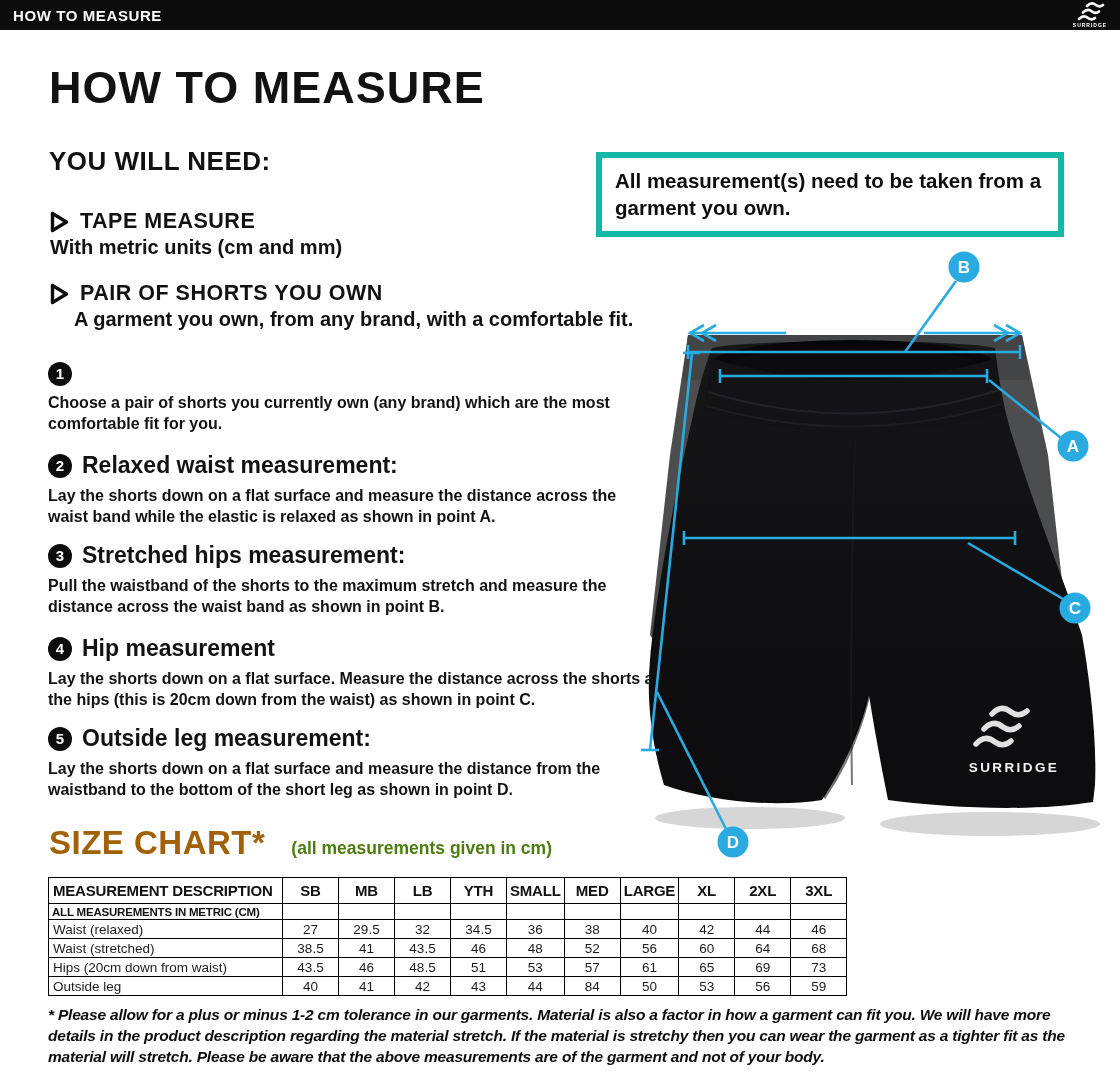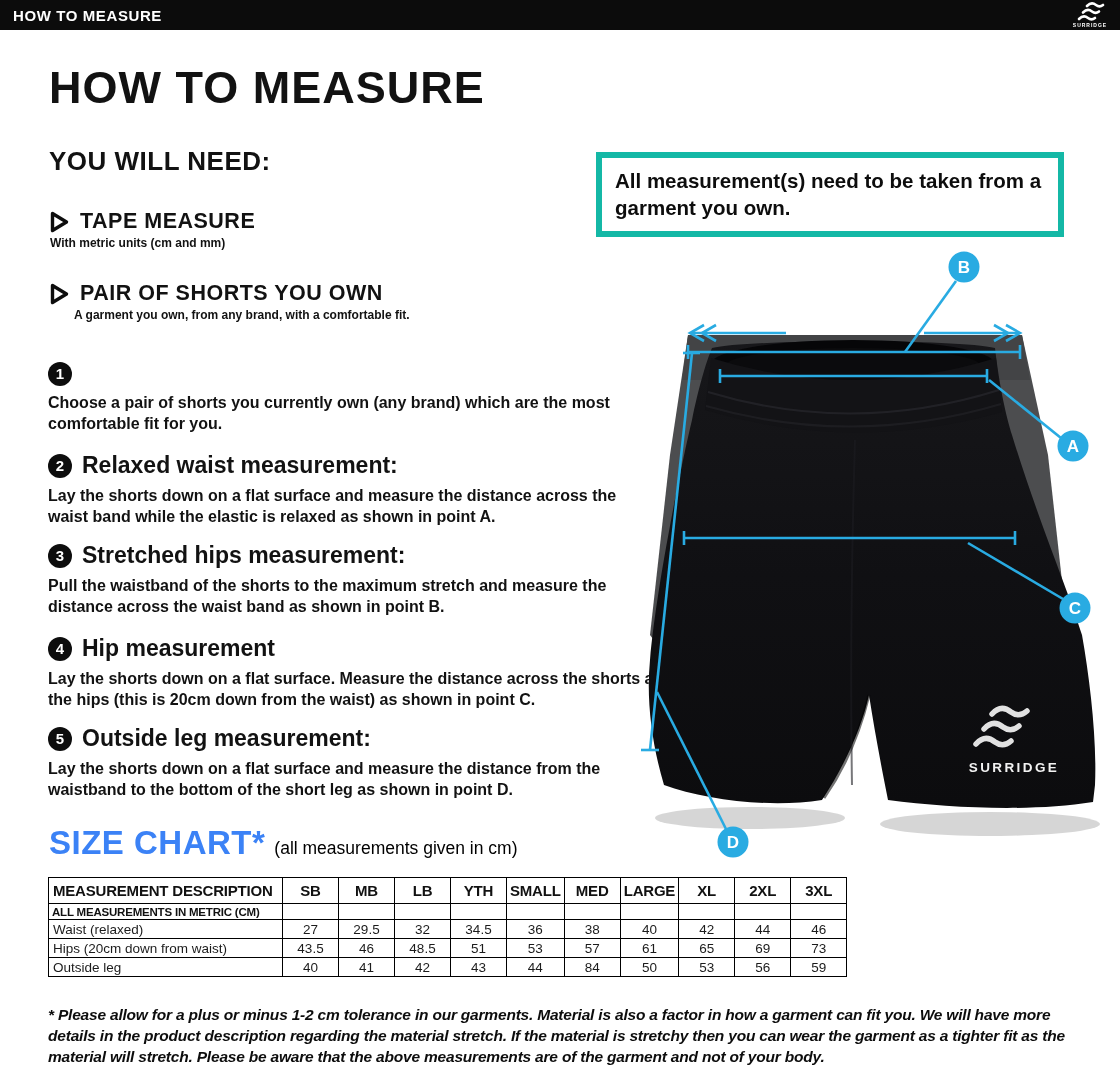--- a/index.html
+++ b/index.html
@@ -15,41 +15,41 @@
   .topbar-logo{right:8px;top:1px;width:46px;height:28px;}
   
   .h1{left:49px;top:62px;font-size:45px;font-weight:800;letter-spacing:1px;color:#121212;}
   .ywn{left:49px;top:146px;font-size:26px;font-weight:800;letter-spacing:.5px;color:#121212;}
   
   .callout{left:596px;top:152px;width:430px;border:6px solid #14b8a6;padding:9px 13px;
     font-size:20.5px;font-weight:700;line-height:1.33;color:#0d0d0d;background:#fff;}
   
   .need-row{display:flex;align-items:center;gap:11px;}
   .need-label{font-size:21.5px;font-weight:800;letter-spacing:.5px;color:#121212;}
-  .need-desc{font-size:12px;font-weight:700;color:#121212;}
+  .need-desc{font-size:20px;font-weight:700;color:#121212;}
   .need1-row{left:50px;top:209px;}
   .need1-desc{left:50px;top:236px;}
   .need2-row{left:50px;top:281px;}
   .need2-desc{left:50px;top:308px;margin-left:24px;}
   .tri{width:19px;height:22px;display:block;}
   
   .step{left:48px;width:612px;}
   .step-head{display:flex;align-items:center;gap:10px;}
   .badge{width:24px;height:24px;border-radius:50%;background:#0d0d0d;color:#fff;
     font-size:15px;font-weight:700;text-align:center;line-height:24px;flex:0 0 24px;}
   .step-title{font-size:23px;font-weight:800;color:#121212;}
   .step-body{margin:6px 0 0 0;font-size:16px;font-weight:700;line-height:1.33;color:#121212;max-width:600px;}
   .s1{top:362px;} .s2{top:452px;} .s3{top:542px;} .s4{top:635px;} .s5{top:725px;}
   .s4 .step-body{max-width:640px;}
   
   .figure{left:600px;top:240px;width:520px;height:640px;}
   
   .sc-head{left:49px;top:824px;white-space:nowrap;}
-  .sc-title{font-size:33px;font-weight:800;letter-spacing:.5px;color:#3b82f6;}
-  .sc-sub{font-size:17.5px;font-weight:400;margin-left:9px;color:#000000;}
+  .sc-title{font-size:33px;font-weight:800;letter-spacing:.5px;color:#a16207;}
+  .sc-sub{font-size:17.5px;font-weight:700;margin-left:26px;color:#4d7c0f;}
   
   table.sizes{left:48px;top:877px;border-collapse:collapse;table-layout:fixed;background:#fff;
     font-family:"Liberation Sans", sans-serif;}
   table.sizes td, table.sizes th{border:1.6px solid #000;padding:0 3px;overflow:hidden;white-space:nowrap;}
   table.sizes th{font-size:15px;font-weight:700;height:25px;text-align:center;letter-spacing:-.2px;}
   table.sizes th.c0{text-align:left;padding-left:4px;margin-left:16px;}
   tr.noterow td{font-size:11.5px;font-weight:700;height:15px;letter-spacing:-.2px;}
   tr.datarow td{font-size:13.5px;height:18px;text-align:center;font-weight:400;color:#1c1c1c;}
   tr.datarow td.c0{text-align:left;padding-left:4px;font-size:13.5px;}
   
@@ -273,20 +273,33 @@
       <td>32</td>
       <td>34.5</td>
       <td>36</td>
       <td>38</td>
       <td>40</td>
       <td>42</td>
       <td>44</td>
       <td>46</td>
     </tr>
     <tr class="datarow">
+      <td class="c0">Waist (stretched)</td>
+      <td>38.5</td>
+      <td>41</td>
+      <td>43.5</td>
+      <td>46</td>
+      <td>48</td>
+      <td>52</td>
+      <td>56</td>
+      <td>60</td>
+      <td>64</td>
+      <td>68</td>
+    </tr>
+    <tr class="datarow">
       <td class="c0">Hips (20cm down from waist)</td>
       <td>43.5</td>
       <td>46</td>
       <td>48.5</td>
       <td>51</td>
       <td>53</td>
       <td>57</td>
       <td>61</td>
       <td>65</td>
       <td>69</td>

